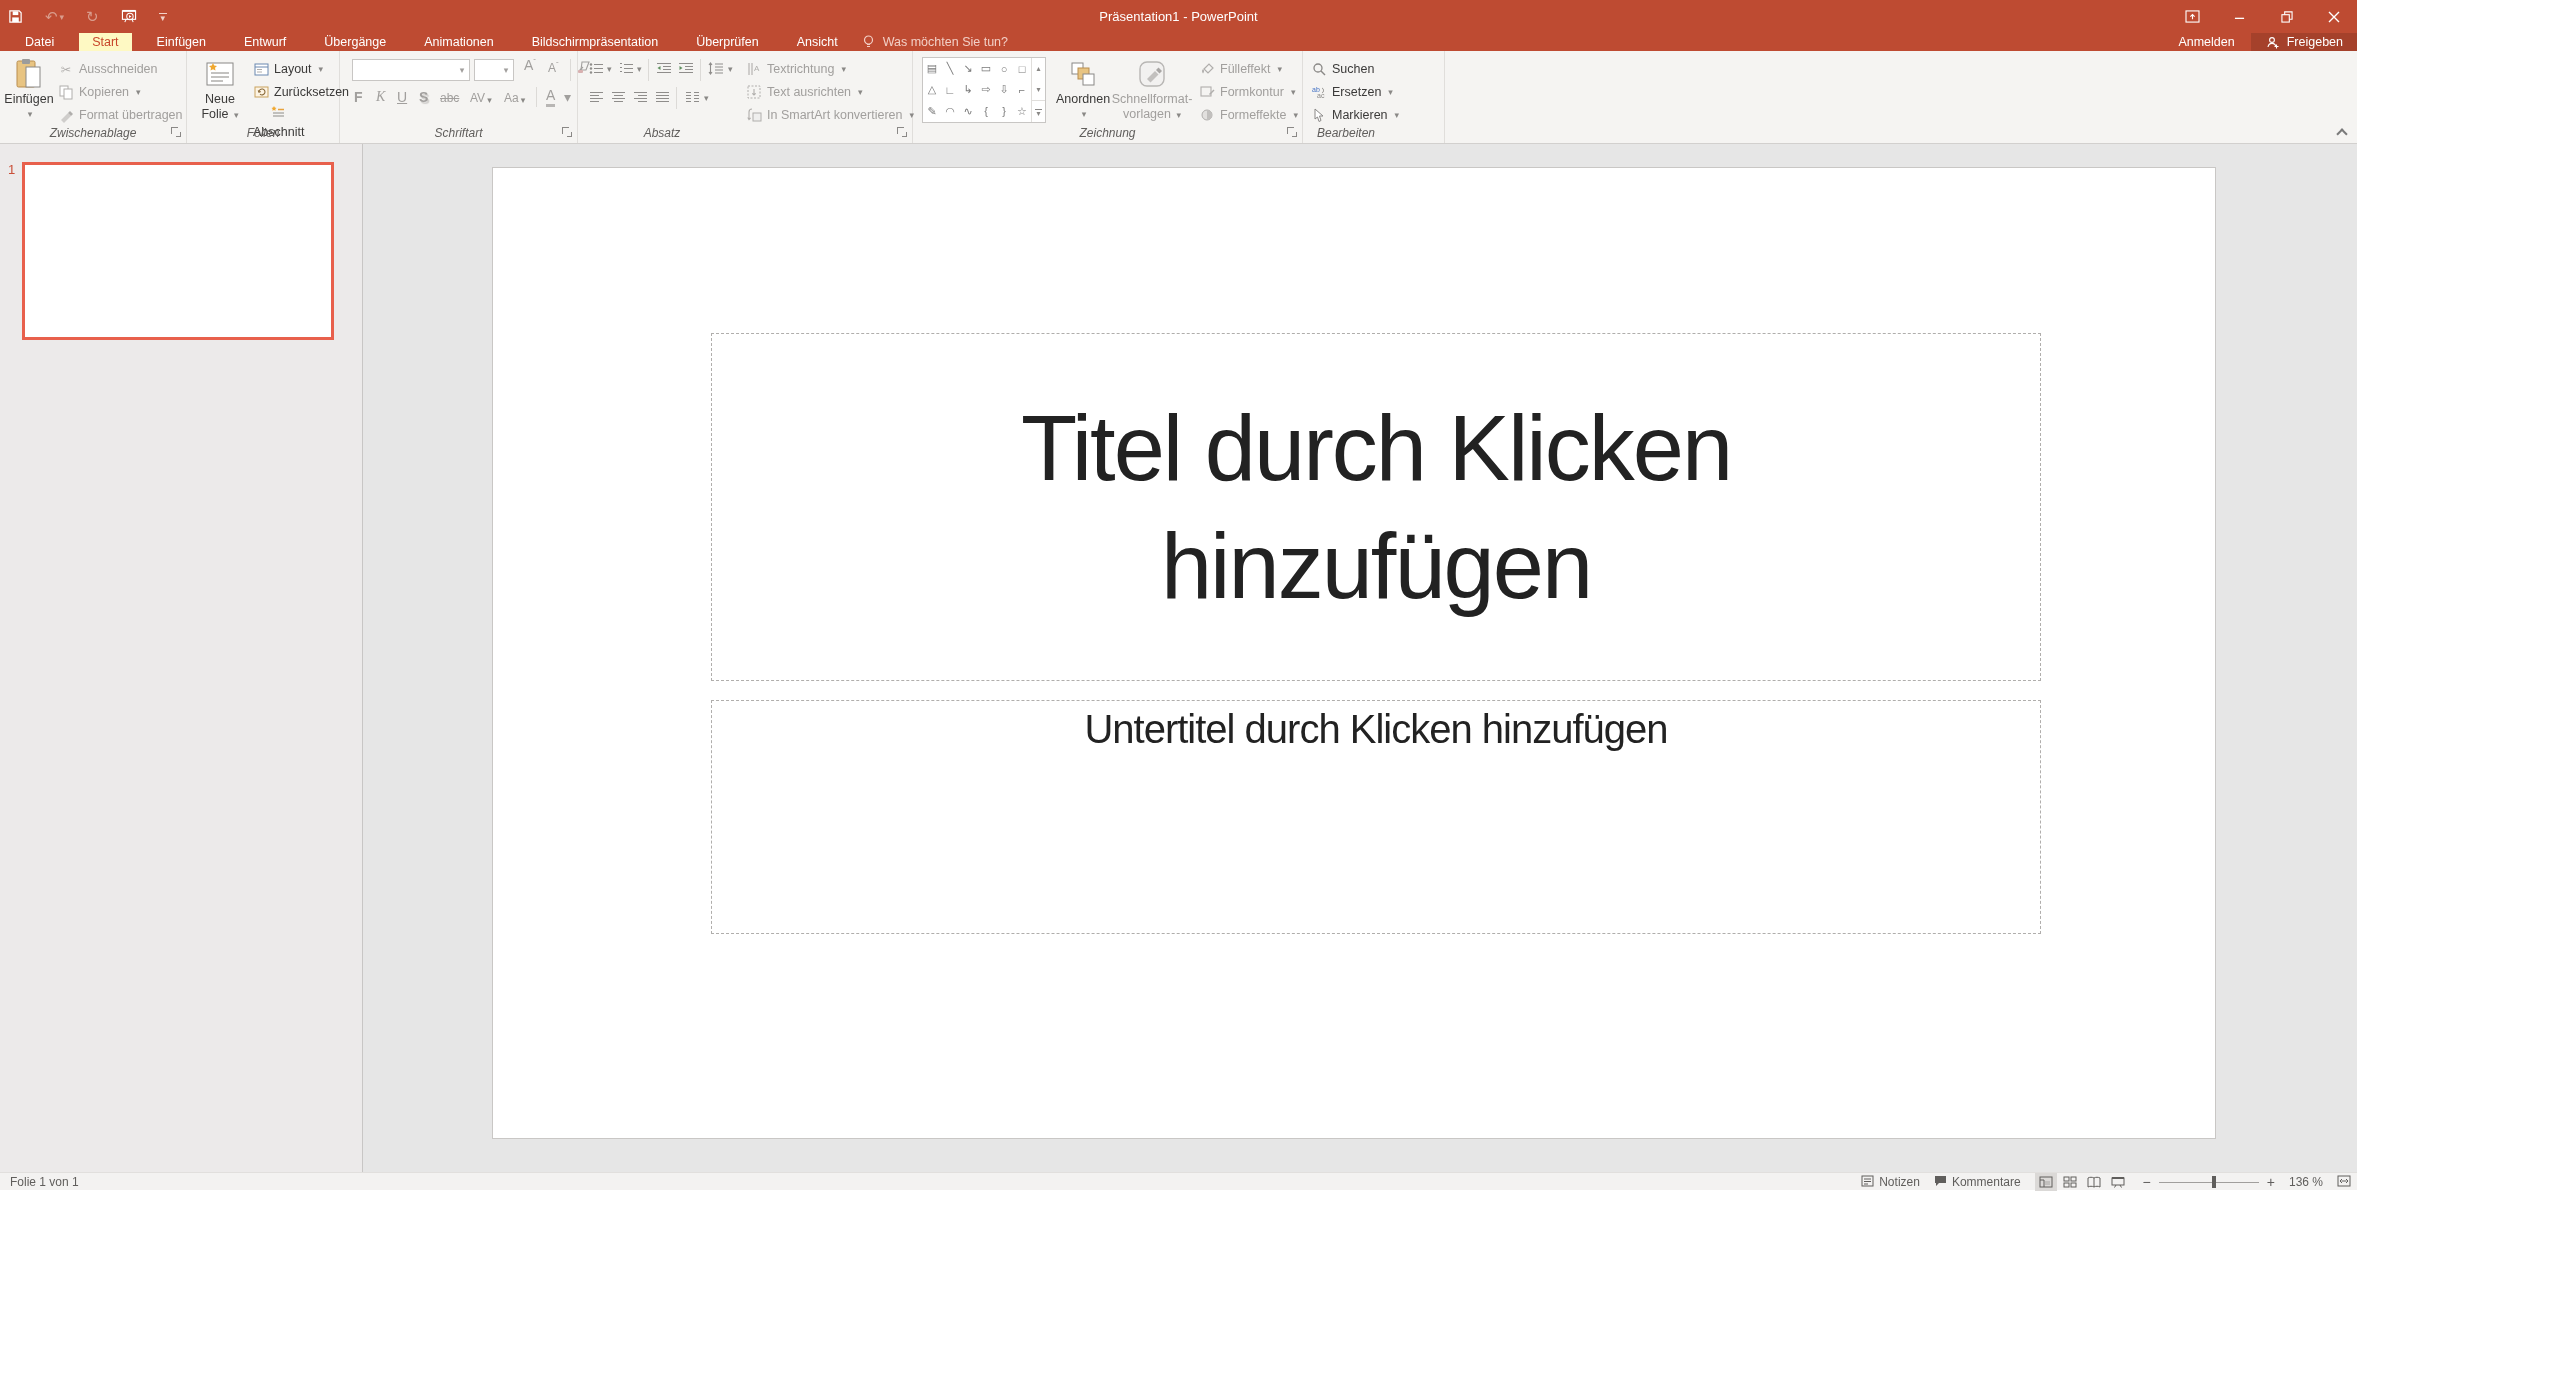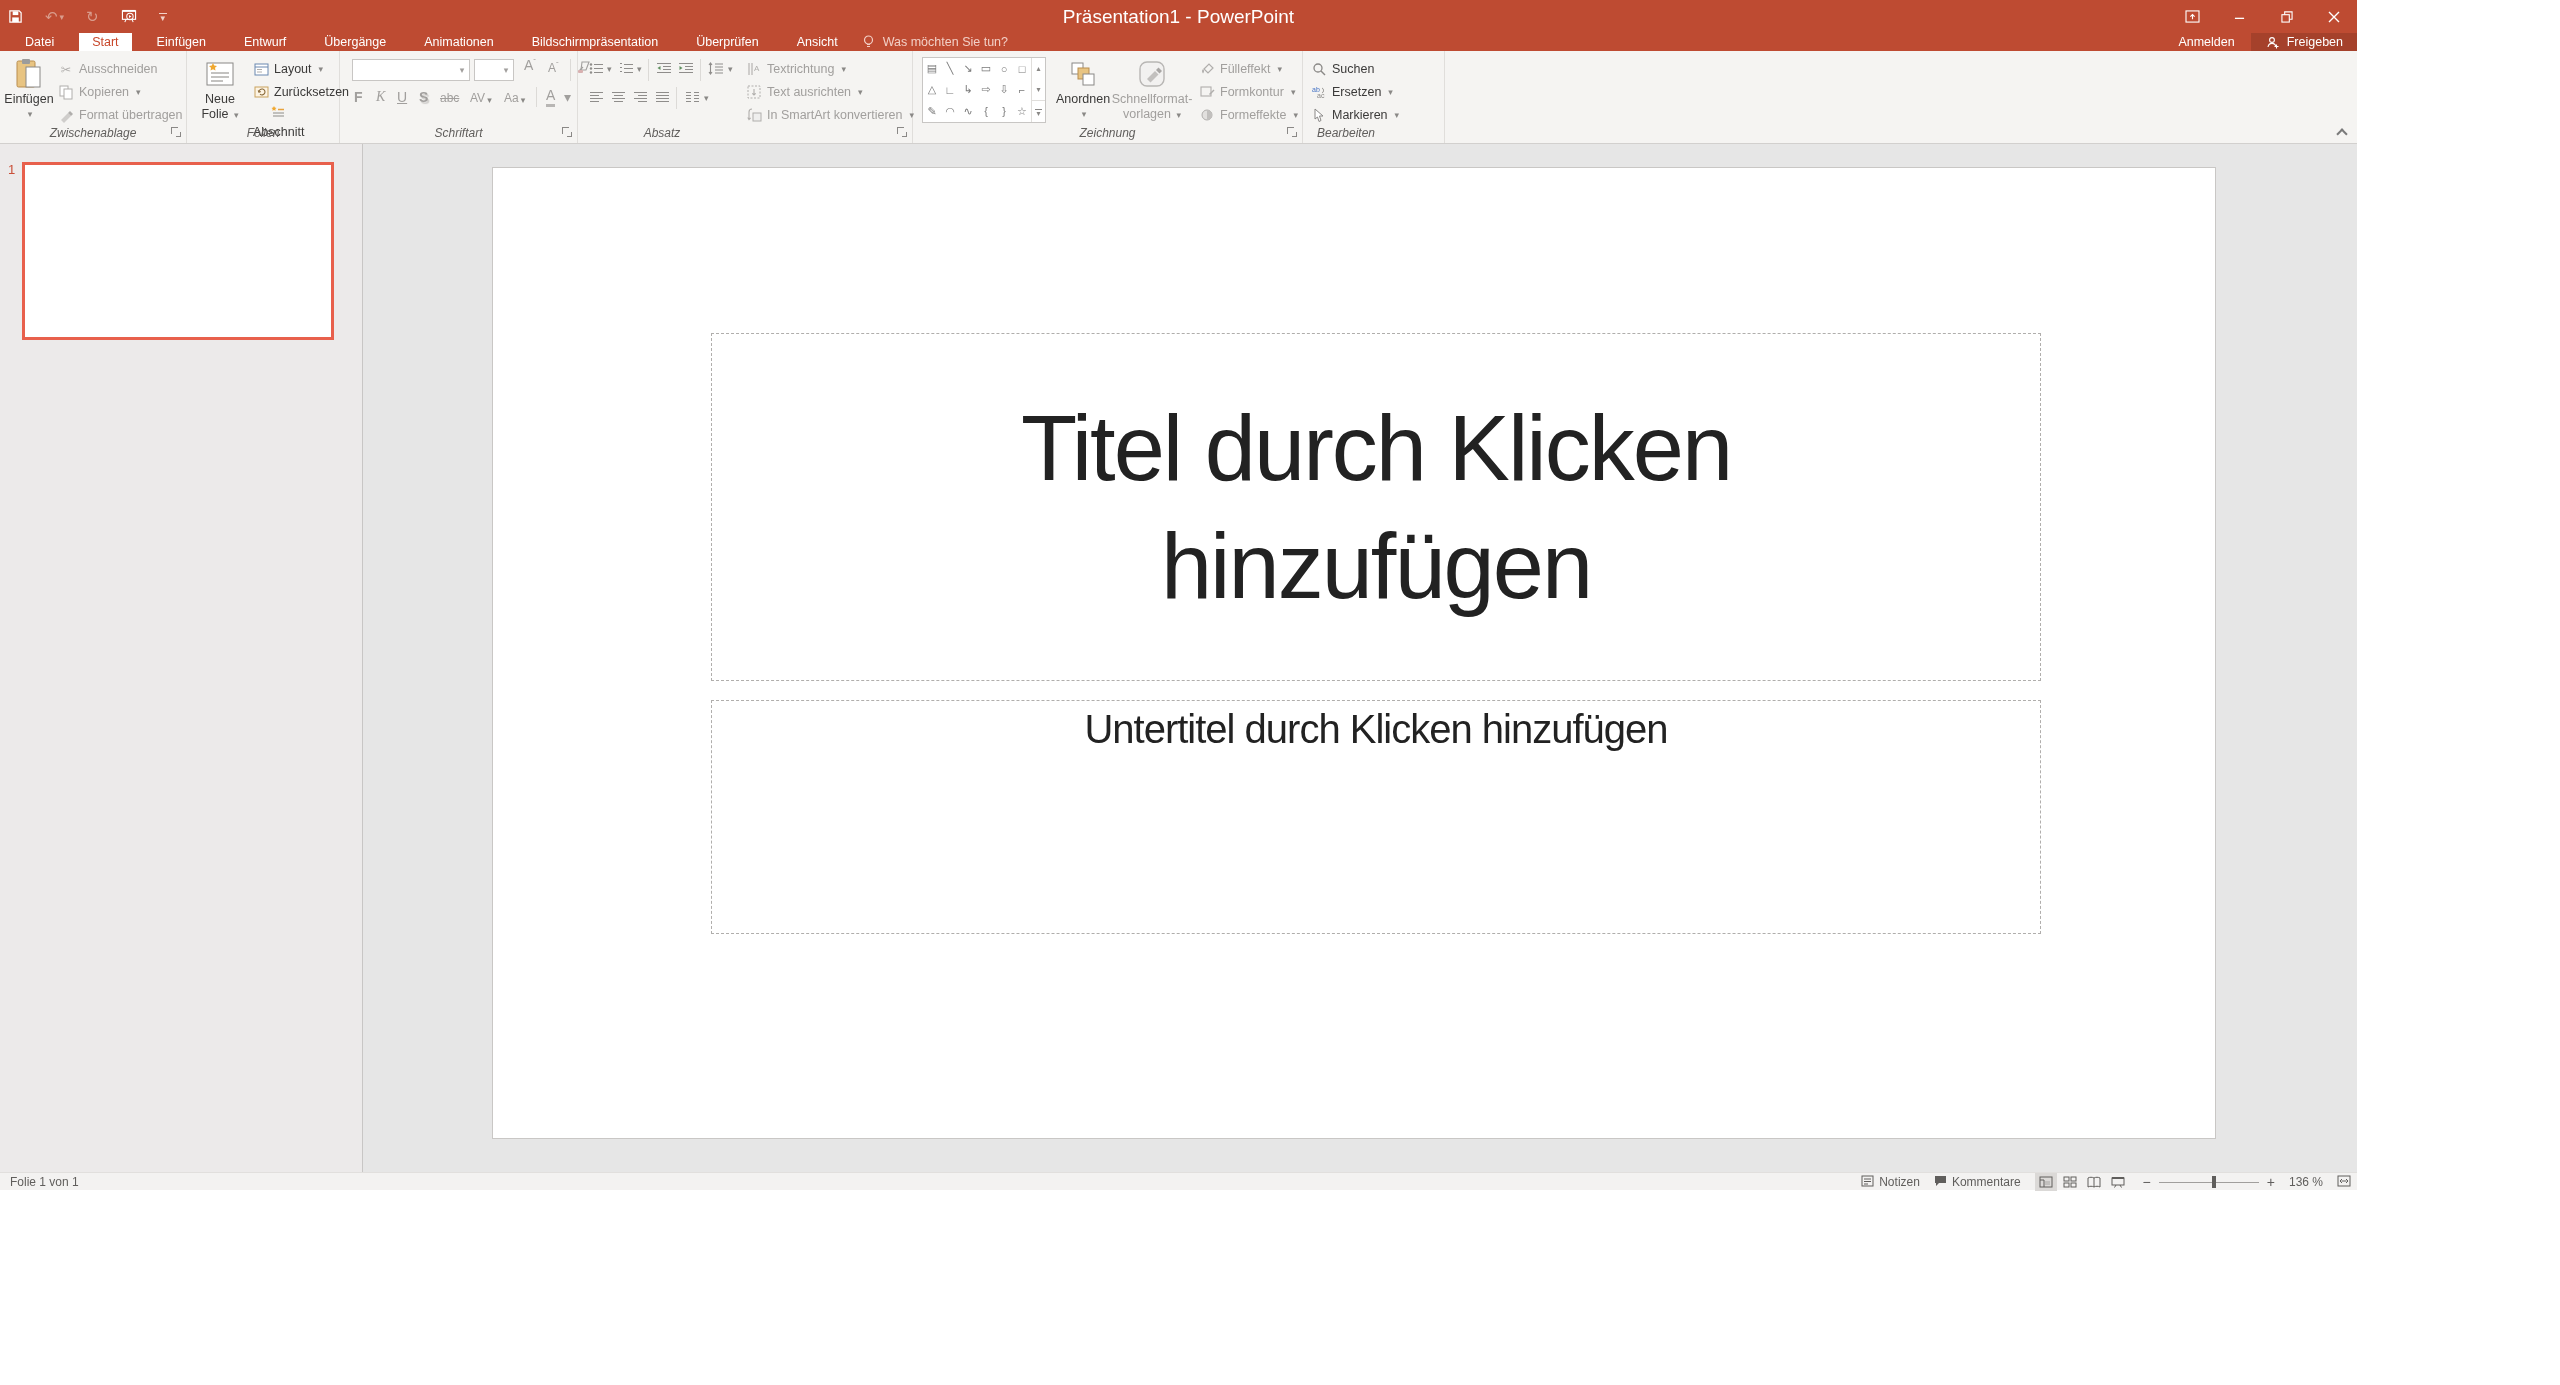--- a/index.html
+++ b/index.html
@@ -10,29 +10,29 @@
 
   
   .titlebar { position:absolute; left:0; top:0; width:2357px; height:33px; background:#be4b32; }
   .qat { position:absolute; left:8px; top:0; height:33px; display:flex; align-items:center; gap:22px; }
   .qat-btn { display:flex; align-items:center; color:#fff; font-size:15px; }
   .qat-btn.dim { color:#d99c8c; }
   .qat svg { display:block; }
   .mini-drop { font-size:9px; margin-left:2px; color:#d99c8c; }
   .qat-more { display:flex; flex-direction:column; align-items:center; color:#f3d2c8; font-size:9px; line-height:4px; }
   .qat-more .bar { width:8px; height:1px; background:#f3d2c8; margin-bottom:2px; }
-  .win-title { position:absolute; left:0; top:0; width:2357px; height:33px; display:flex; align-items:center; justify-content:center; color:#fff; font-size:19px; pointer-events:none; }
+  .win-title { position:absolute; left:0; top:0; width:2357px; height:33px; display:flex; align-items:center; justify-content:center; color:#fff; font-size:13px; pointer-events:none; }
   .win-controls { position:absolute; right:0; top:0; height:33px; display:flex; }
   .wc { width:47px; height:33px; display:flex; align-items:center; justify-content:center; color:#fff; }
   .wc svg { display:block; }
 
   
   .tabrow { position:absolute; left:0; top:33px; width:2357px; height:18px; background:#be4b32; display:flex; align-items:stretch; }
   .tab { padding:0 13px; display:flex; align-items:center; color:#fff; font-size:12.5px; white-space:nowrap;margin-left:12px; }
-  .tab.selected { background:#ffffff; color:#c8472b; }
+  .tab.selected { background:#fef9c3; color:#c8472b; }
   .tellme { display:flex; align-items:center; gap:6px; color:#f2cfc6; font-size:12.5px; padding:0 10px; }
   .account-area { position:absolute; right:0; top:33px; height:18px; display:flex; align-items:stretch; }
   .signin { color:#fff; font-size:12.5px; display:flex; align-items:center; padding:0 16px; }
   .share { background:rgba(0,0,0,.13); color:#fff; font-size:12.5px; display:flex; align-items:center; gap:6px; padding:0 14px; min-width:96px; }
 
   
   .ribbon { position:absolute; left:0; top:51px; width:2357px; height:93px; background:#f5f4f2; border-bottom:1px solid #d2d0ce; }
   .grp { position:absolute; top:0; height:92px; border-right:1px solid #e0dedb; }
   .grp-label { position:absolute; bottom:3px; left:0; width:100%; text-align:center; font-size:12px; color:#605e5c;font-style:italic; }
   .dlg-launcher { position:absolute; right:4px; bottom:5px; width:11px; height:11px; }

